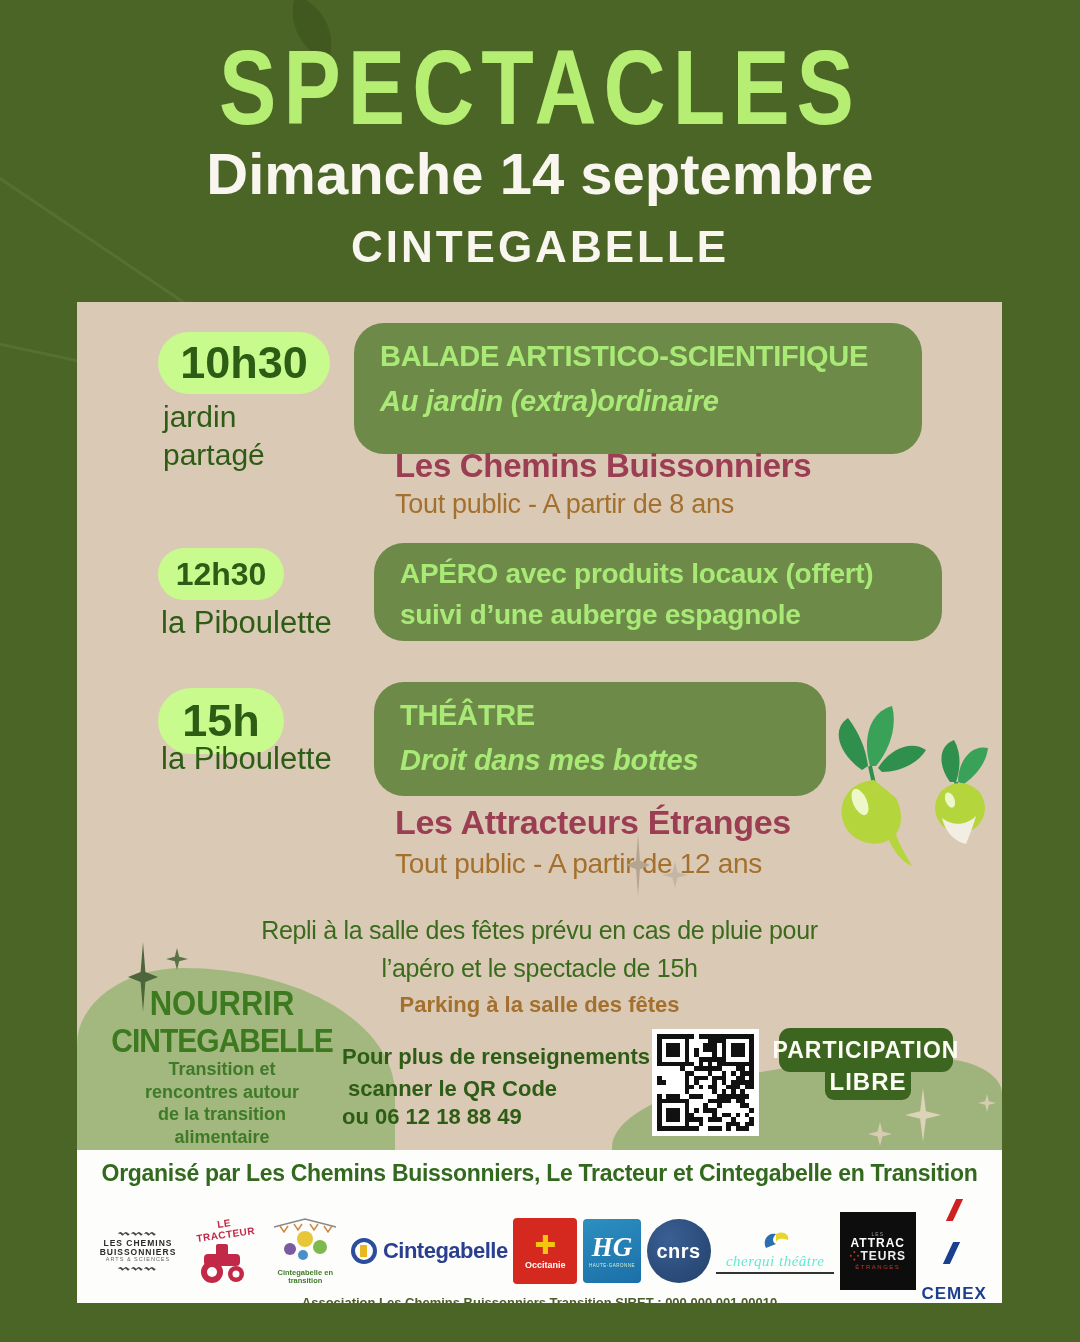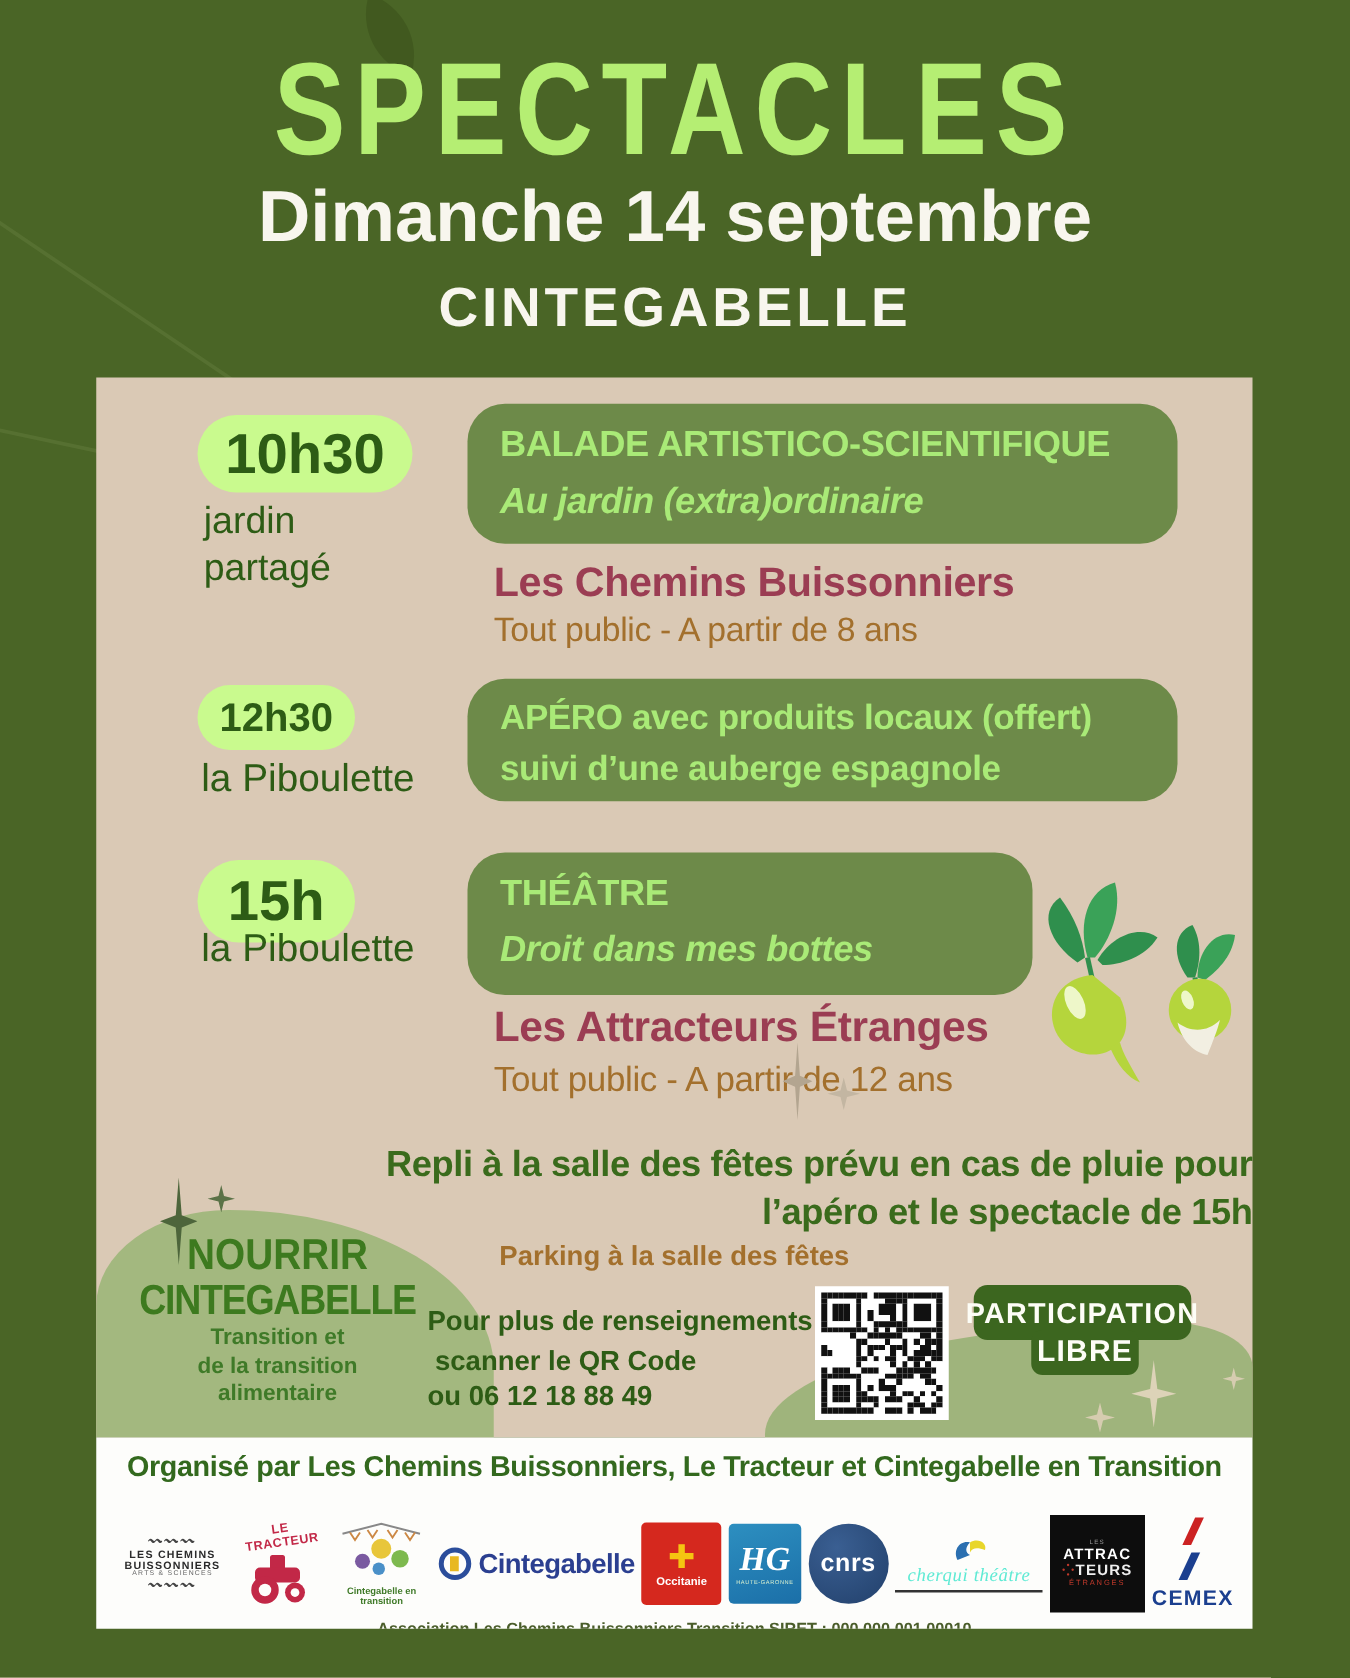--- a/index.html
+++ b/index.html
@@ -23,21 +23,21 @@
   .pill{
     background:#c9fa8e;color:#2d5c15;border-radius:36px;font-weight:800;
     display:flex;align-items:center;justify-content:center;
   }
   .loc{color:#2d5c15;font-weight:400;font-size:30px;line-height:38px}
   .ebox{background:#6d8a49;border-radius:30px;color:#a9ea77;font-weight:800;padding:17px 26px;box-sizing:border-box}
   .ebox .t1{font-size:29px;letter-spacing:-0.3px}
   .ebox .t2{font-size:29px;font-style:italic;margin-top:12px;letter-spacing:-0.3px}
   .company{color:#9b3d53;font-weight:800;font-size:33px;letter-spacing:-0.3px}
   .audience{color:#a3702d;font-weight:400;font-size:27px;letter-spacing:-0.3px}
-  .notice-g{left:77px;width:925px;text-align:right;color:#3a6b1c;font-weight:700;font-size:29px;letter-spacing:-0.3px}
+  .notice-g{left:77px;width:925px;text-align:center;color:#3a6b1c;font-weight:400;font-size:25px;letter-spacing:-0.3px}
   .notice-b{left:77px;width:925px;text-align:center;color:#a3702d;font-weight:800;font-size:22px}
   
   .blob{left:77px;top:968px;width:318px;height:182px;background:#a3b87f;border-radius:46% 92% 0 0 / 58% 96% 0 0}
   .hill{left:612px;top:1058px;width:390px;height:92px;background:#9fb47c;border-radius:85% 18% 0 0 / 100% 40% 0 0}
   .star4{clip-path:polygon(50% 0,60% 40%,100% 50%,60% 60%,50% 100%,40% 60%,0 50%,40% 40%)}
   .starThin{clip-path:polygon(50% 0,58% 43%,100% 50%,58% 57%,50% 100%,42% 57%,0 50%,42% 43%)}
   
   .nour1{left:92px;top:986px;width:260px;text-align:center;font-weight:900;font-size:31px;letter-spacing:0px;color:#3d7a1f;transform:scaleY(1.12)}
   .nour2{left:62px;top:1024px;width:320px;text-align:center;font-weight:900;font-size:30px;letter-spacing:-1px;color:#3d7a1f;transform:scaleY(1.12)}
   .nourdesc{left:92px;top:1058px;width:260px;text-align:center;color:#3f7a28;font-weight:800;font-size:18px;line-height:22.5px}
@@ -76,21 +76,21 @@
   .lg-cnrs{width:64px;height:64px;border-radius:50%;background:radial-gradient(circle at 35% 30%,#3a5f92,#22406b);color:#fff;display:flex;align-items:center;justify-content:center;font-weight:800;font-size:20px;letter-spacing:.5px}
   .lg-cherqui{width:118px;text-align:center;color:#5eead4}
   .lg-cherqui .nm{font-family:"Liberation Serif",serif;font-style:italic;font-size:15px;letter-spacing:.5px}
   .lg-cherqui .rule{height:1.5px;background:#333;width:100%;margin-top:2px}
   .lg-attr{width:76px;height:78px;background:#0d0d0d;color:#fff;display:flex;flex-direction:column;align-items:center;justify-content:center;text-align:center}
   .lg-attr .s1{font-size:5px;color:#999;letter-spacing:1px}
   .lg-attr .s2{font-size:12px;font-weight:800;letter-spacing:1px}
   .lg-attr .s3{font-size:12px;font-weight:800;letter-spacing:1px;color:#eee}
   .lg-attr .s3 b{color:#c0392b}
   .lg-attr .s4{font-size:6px;color:#c0392b;letter-spacing:1.5px;margin-top:1px}
-  .lg-cemex{display:flex;align-items:center;gap:6px}
+  .lg-cemex{display:flex;align-items:center;gap:21px}
   .lg-cemex .sl{width:7px;height:22px;transform:skewX(-25deg)}
   .lg-cemex .nm{font-size:17px;font-weight:800;color:#1b3f8f;letter-spacing:1px}
 </style>
 </head>
 <body>
 
 <div>
 
   <div class="abs leafline" style="left:-40px;top:150px;width:460px;transform:rotate(34deg)"></div>
   <div class="abs leafline" style="left:-60px;top:330px;width:520px;transform:rotate(12deg)"></div>
@@ -105,21 +105,21 @@
   <div class="abs blob"></div>
   <div class="abs hill"></div>
 
   <div class="abs pill" style="left:158px;top:332px;width:172px;height:62px;font-size:45px">
     <span>10h30</span>
   </div>
   <div class="abs loc" style="left:163px;top:398px">
     <div>jardin</div>
     <div>partagé</div>
   </div>
-  <div class="abs ebox" style="left:374px;top:323px;width:568px;height:112px">
+  <div class="abs ebox" style="left:354px;top:323px;width:568px;height:131px">
     <div class="t1">BALADE ARTISTICO-SCIENTIFIQUE</div>
     <div class="t2">Au jardin (extra)ordinaire</div>
   </div>
   <div class="abs company" style="left:395px;top:447px">Les Chemins Buissonniers</div>
   <div class="abs audience" style="left:395px;top:489px">Tout public - A partir de 8 ans</div>
 
   <div class="abs pill" style="left:158px;top:548px;width:126px;height:52px;font-size:32px">
     <span>12h30</span>
   </div>
   <div class="abs loc" style="left:161px;top:604px;font-size:31px">
@@ -171,20 +171,21 @@
   <div class="abs notice-g" style="top:954px">l’apéro et le spectacle de 15h</div>
   <div class="abs notice-b" style="top:992px">Parking à la salle des fêtes</div>
 
   <div class="abs starThin" style="left:128px;top:942px;width:30px;height:70px;background:#4d653b"></div>
   <div class="abs star4" style="left:166px;top:948px;width:22px;height:22px;background:#5b7247"></div>
 
   <div class="abs nour1">NOURRIR</div>
   <div class="abs nour2">CINTEGABELLE</div>
   <div class="abs nourdesc">
     <div>Transition et</div>
+    <div>rencontres autour</div>
     <div>de la transition</div>
     <div>alimentaire</div>
   </div>
 
   <div class="abs contact" style="left:342px;top:1044px">Pour plus de renseignements</div>
   <div class="abs contact" style="left:348px;top:1076px">scanner le QR Code</div>
   <div class="abs contact" style="left:342px;top:1104px">ou 06 12 18 88 49</div>
 
   <div class="abs qrbox">
     <div class="qr-grid">

